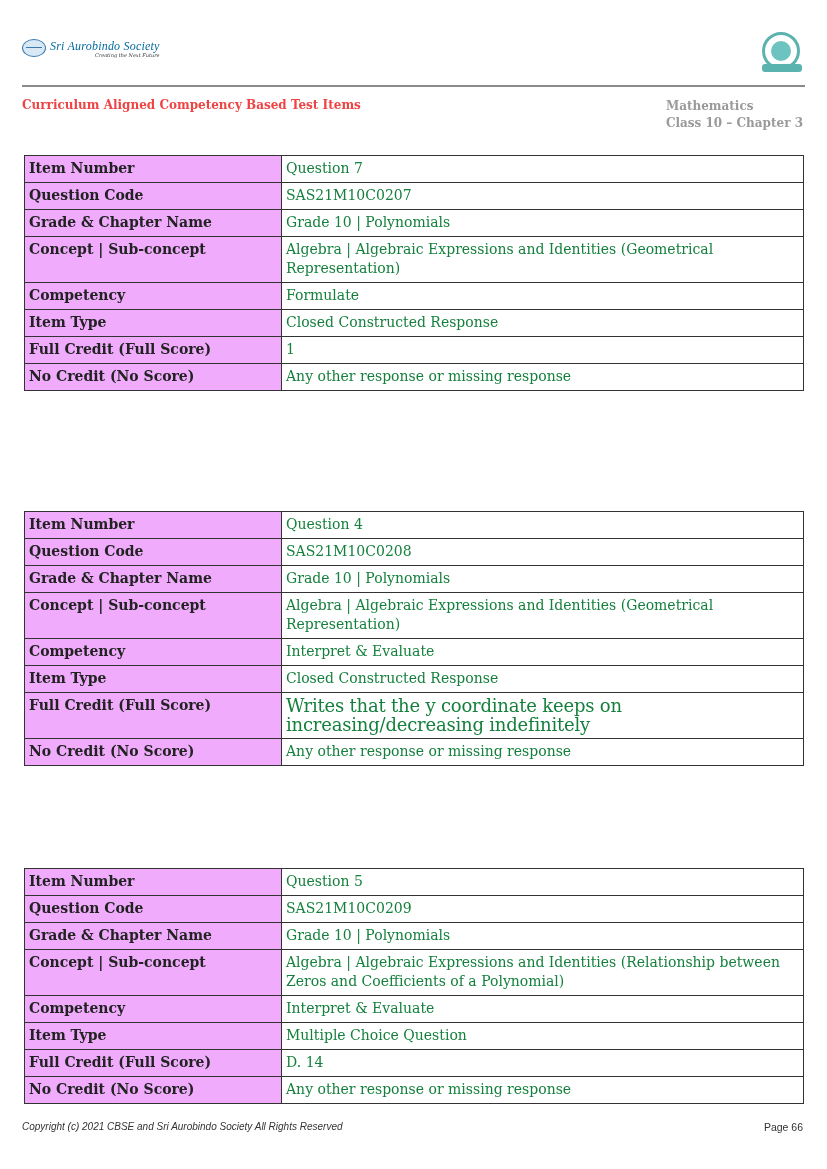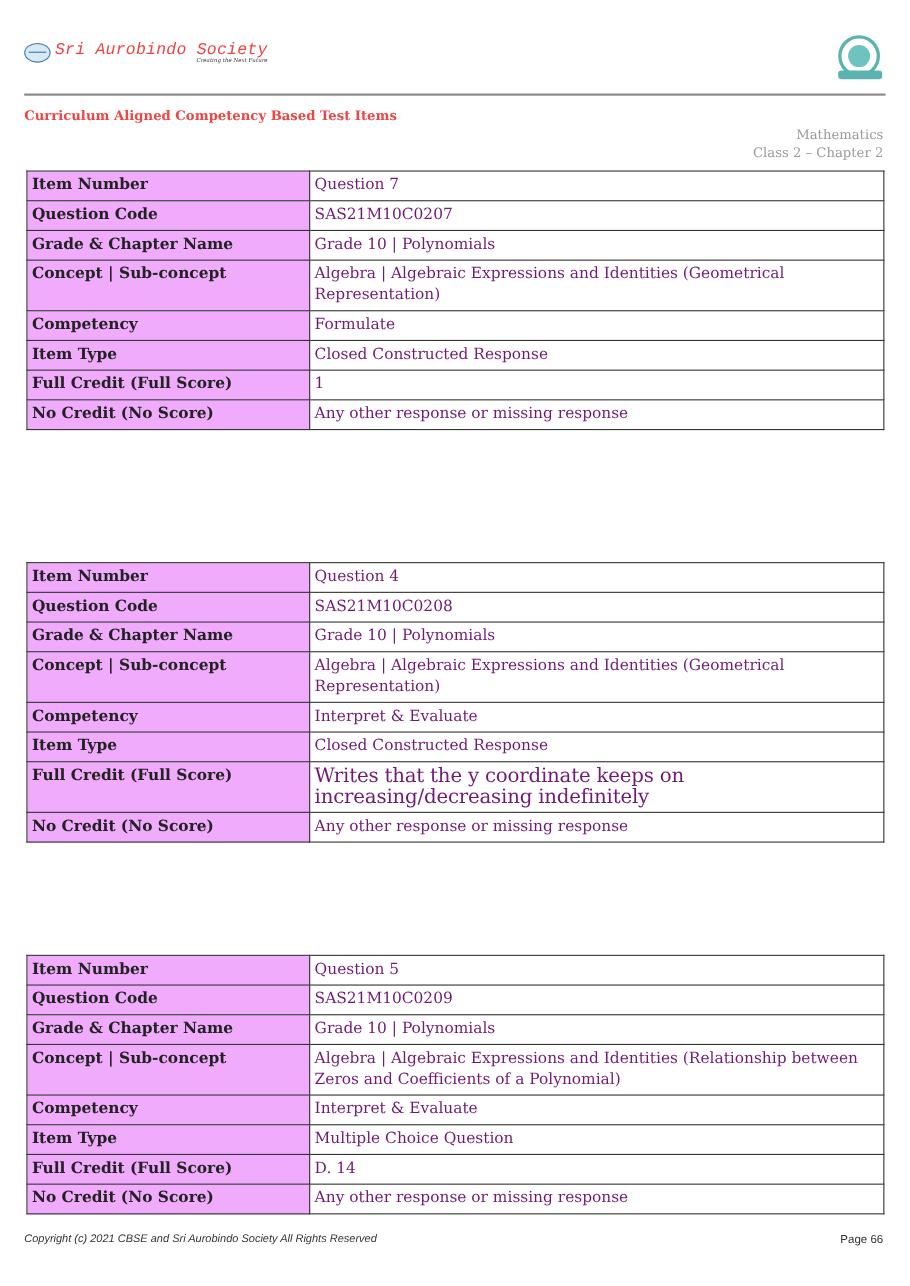--- a/index.html
+++ b/index.html
@@ -1,32 +1,32 @@
 <!DOCTYPE html>
 <html><head>
 <meta charset="utf-8">
 <style>
   html, body { margin:0; padding:0; background:#fff; }
   body { width:827px; height:1169px; position:relative; overflow:hidden; font-family:"DejaVu Serif", serif; color:#222; }
   .logo-left { position:absolute; left:22px; top:38px; display:flex; align-items:center; gap:4px; }
   .logo-left .globe { width:24px; height:18px; border:1.5px solid #3a7ab0; border-radius:50%; position:relative; box-sizing:border-box; background:#d8e8f4; }
   .logo-left .globe:before { content:""; position:absolute; left:3px; right:3px; top:7px; height:1px; background:#3a7ab0; }
-  .logo-left .brand { font-family:Liberation Mono, monospace; font-style:italic; font-size:15px; color:#ef4444; letter-spacing:0.2px; line-height:16px; }
+  .logo-left .brand { font-family:Liberation Serif, serif; font-style:italic; font-size:12px; color:#0369a1; letter-spacing:0.2px; line-height:16px; }
   .logo-left .tag { font-size:5px; font-style:italic; color:#333; text-align:right; margin-top:-2px; }
   .logo-right { position:absolute; left:762px; top:32px; width:40px; height:46px; }
   .logo-right .ring { width:38px; height:38px; border-radius:50%; border:3px solid #5bb3b0; box-sizing:border-box; background:#fff; display:flex; align-items:center; justify-content:center; }
   .logo-right .core { width:20px; height:20px; border-radius:50%; background:#6cc3c0; }
   .logo-right .ribbon { width:40px; height:8px; background:#5bb3b0; border-radius:3px; margin-top:-6px; position:relative; }
   .rule { position:absolute; left:22px; right:22px; top:85px; height:2px; background:#8a8a8a; }
   .hdr-left { position:absolute; left:22px; top:98px; font-size:12px; font-weight:bold; color:#ef4444; font-family:"DejaVu Serif", serif; }
-  .hdr-right { position:absolute; right:24px; top:114px; font-size:12px; font-weight:normal; color:#9a9a9a; text-align:right; line-height:17px; }
+  .hdr-right { position:absolute; right:24px; top:98px; font-size:12px; font-weight:bold; color:#9a9a9a; text-align:left; line-height:17px; }
   table.item { position:absolute; left:24px; width:780px; border-collapse:collapse; font-size:14px; font-family:"DejaVu Serif", serif; }
   table.item td { border:1px solid #333; padding:3px 4px 4px 4px; vertical-align:top; line-height:19px; }
   table.item td.k { width:248px; background:#f0abfc; font-weight:bold; color:#222; }
-  table.item td.v { color:#701a75;margin-top:12px; }
+  table.item td.v { color:#15803d;margin-top:12px; }
   .footer-left { position:absolute; left:22px; top:1121px; font-size:10px; font-style:italic; color:#333; font-family:"Liberation Sans", sans-serif; }
   .footer-right { position:absolute; right:24px; top:1121px; font-size:10.5px; color:#333; font-family:"Liberation Sans", sans-serif;margin-left:24px; }
 </style>
 </head>
 <body>
 
 <div class="logo-left">
   <div class="globe"></div>
   <div>
     <div class="brand">Sri Aurobindo Society</div>
@@ -39,21 +39,21 @@
       <div class="core"></div>
     </div>
   <div class="ribbon"></div>
 </div>
 
 <div class="rule"></div>
 
 <div class="hdr-left">Curriculum Aligned Competency Based Test Items</div>
 <div class="hdr-right">
   <div>Mathematics</div>
-  <div>Class 2 – Chapter 2</div>
+  <div>Class 10 – Chapter 3</div>
 </div>
 
 <table class="item" style="top:155px;">
   <tbody>
       <tr>
         <td class="k">Item Number</td>
         <td class="v">Question 7</td>
       </tr>
   <tr>
         <td class="k">Question Code</td>

